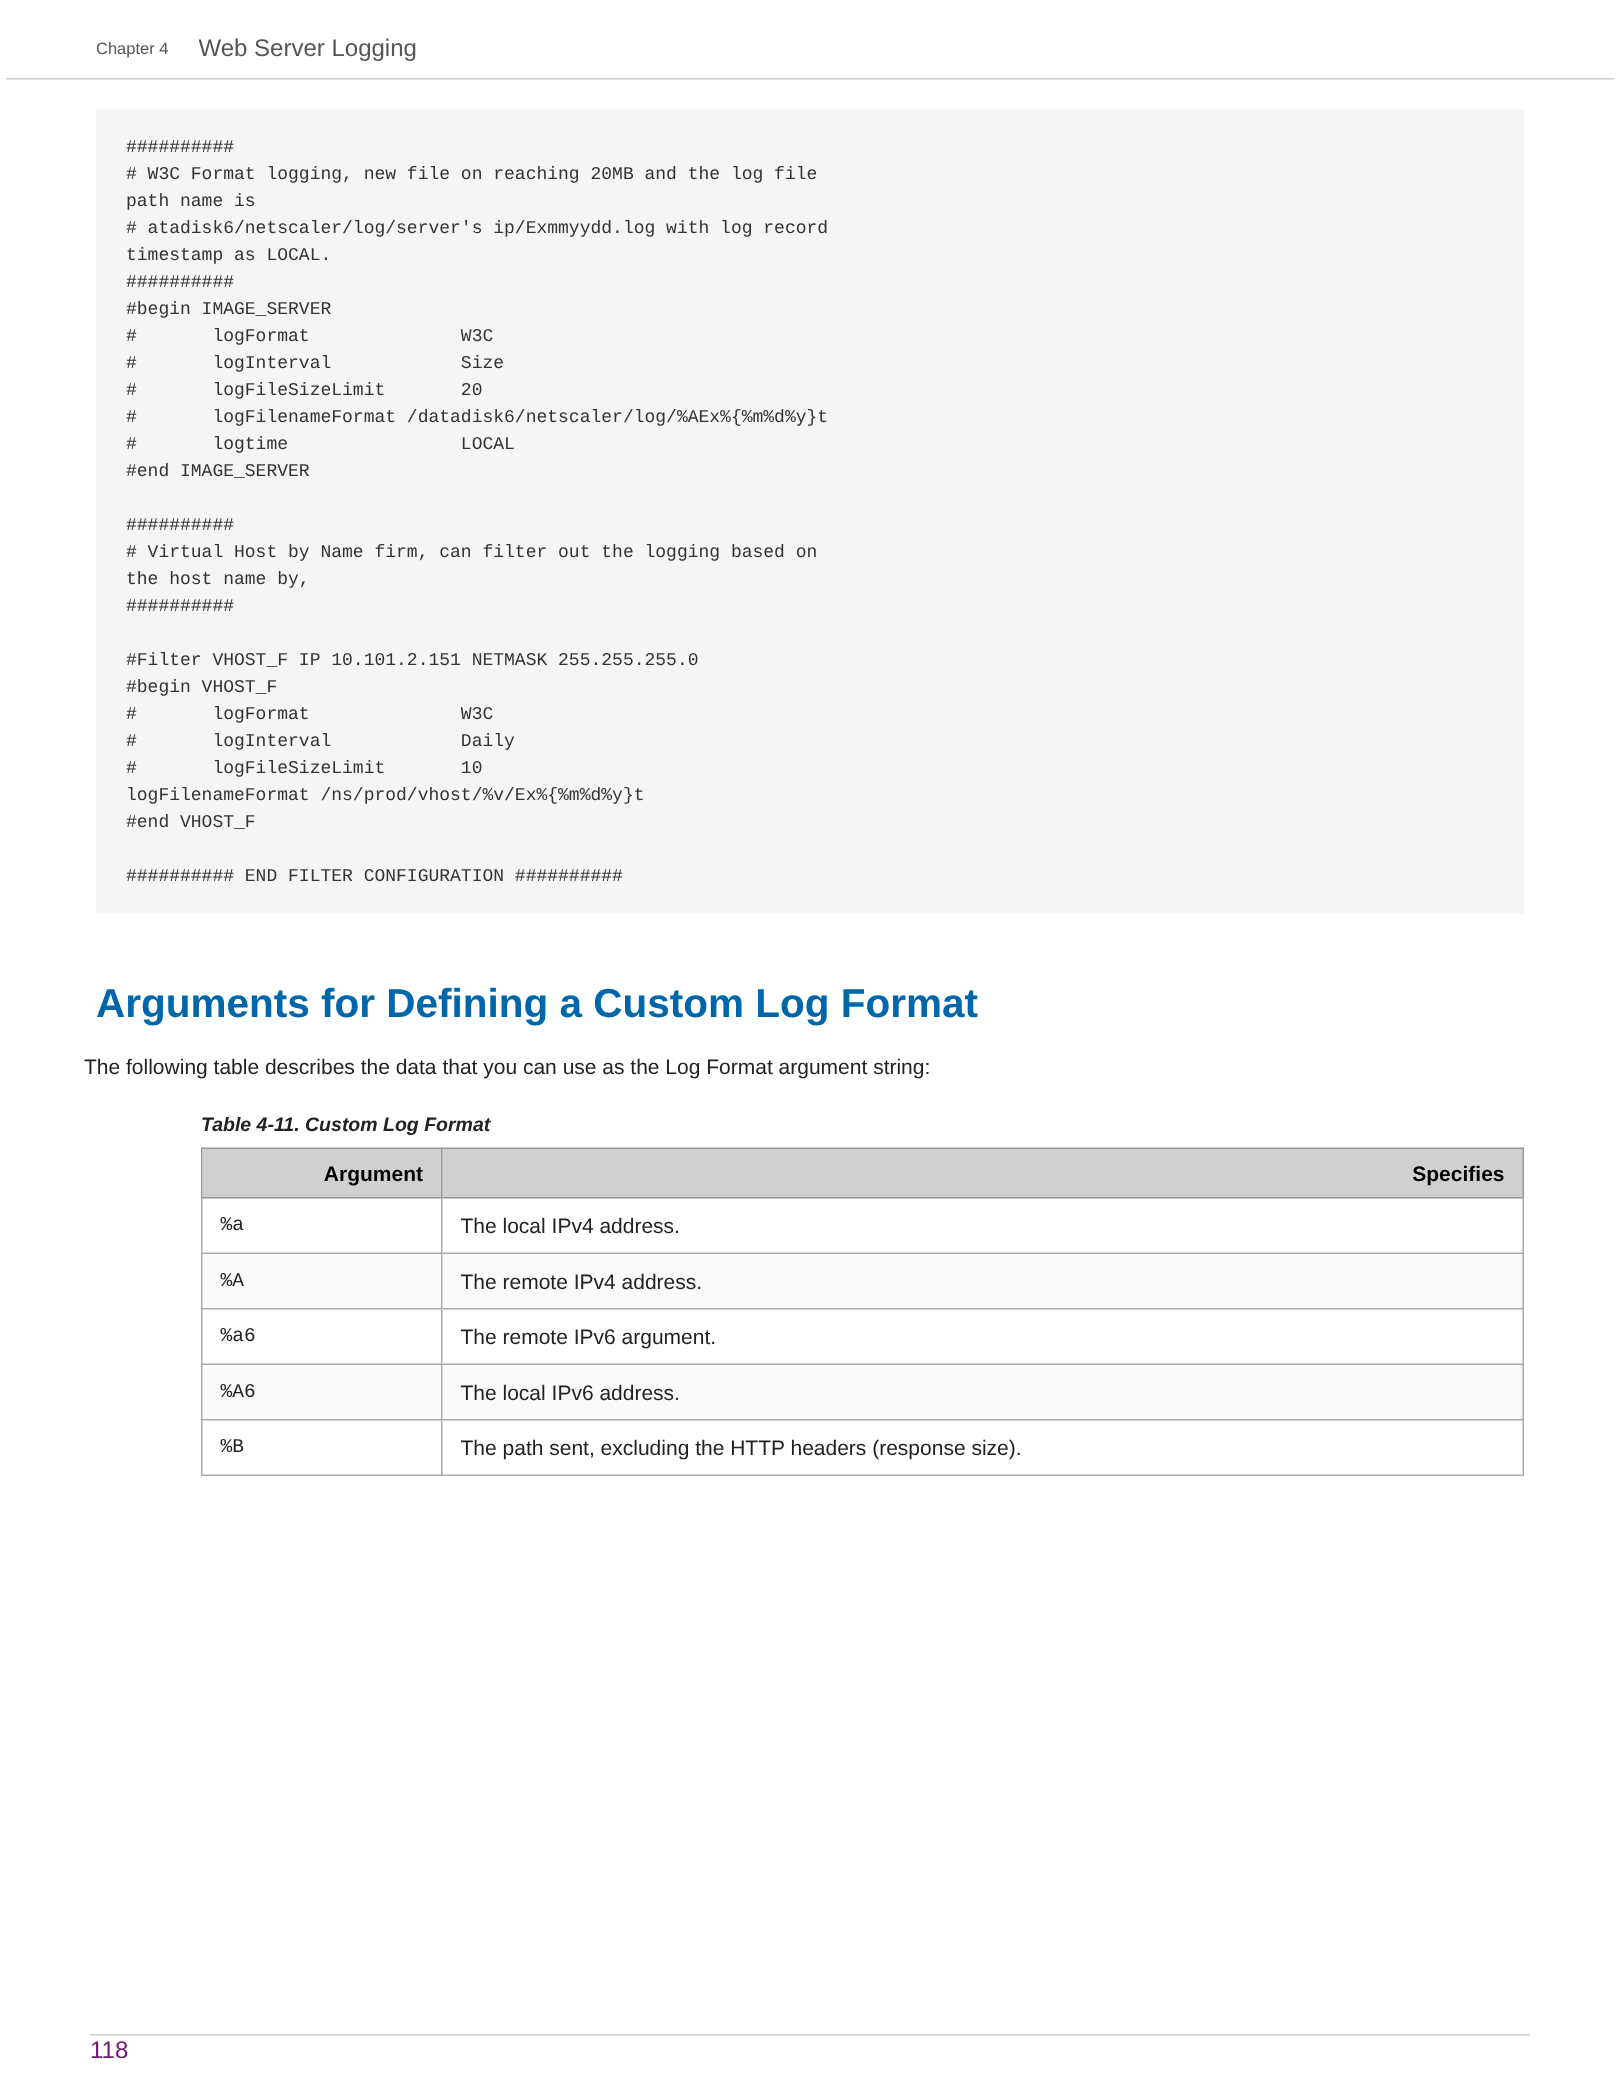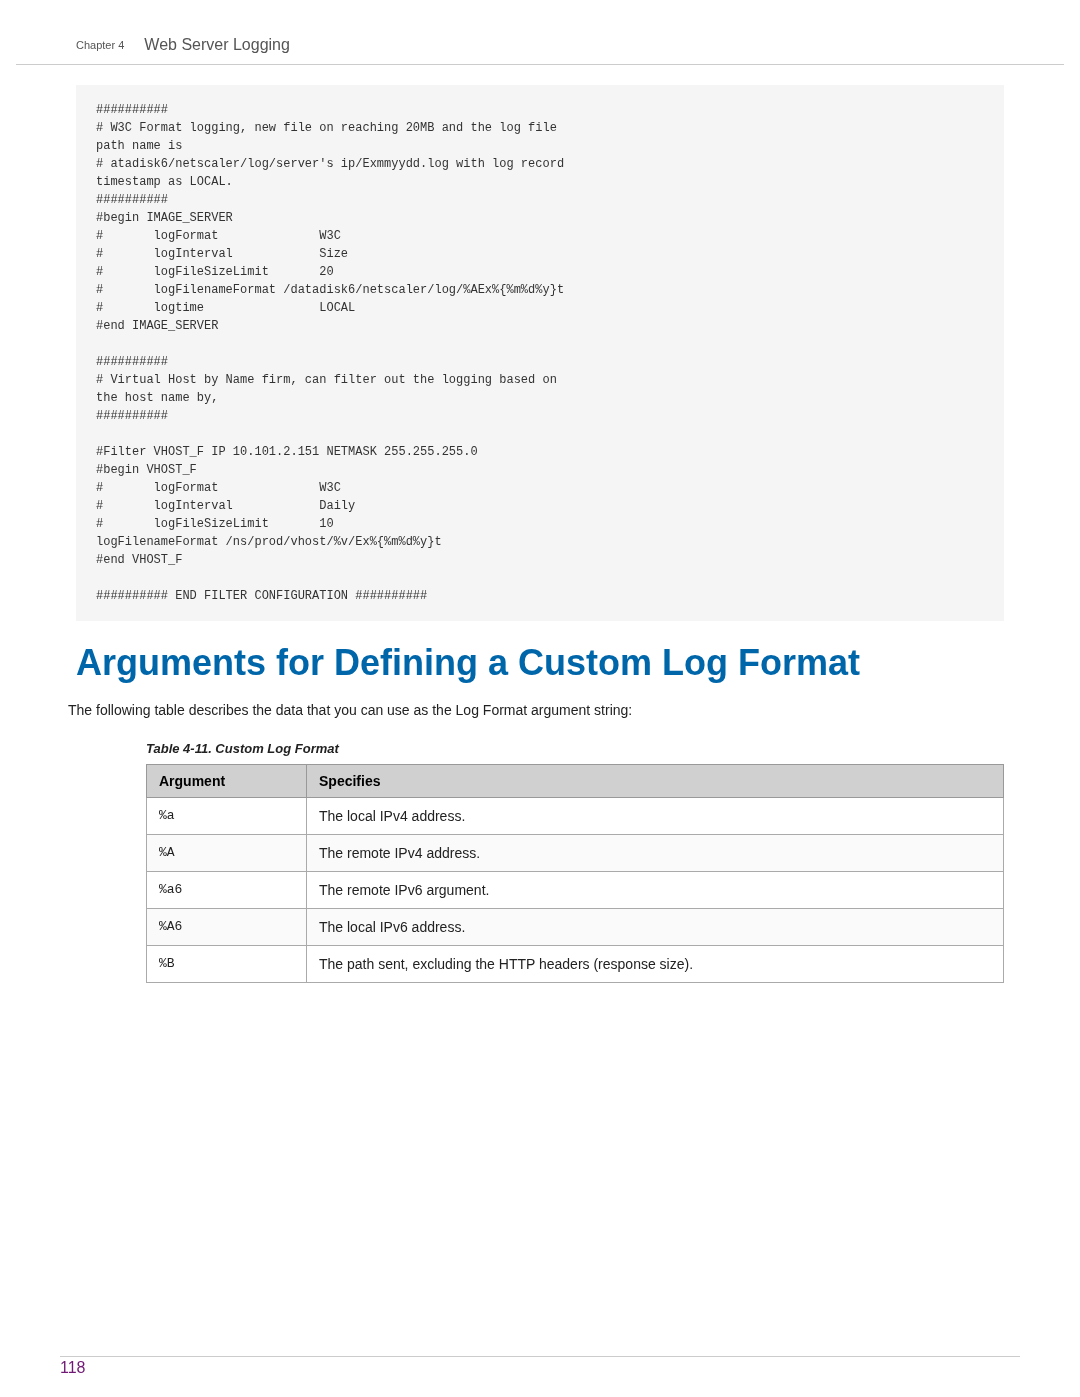--- a/index.html
+++ b/index.html
@@ -15,21 +15,21 @@
       color: #000000;
       width: 1080px;
       min-height: 1397px;
       position: relative;
     }
 
     .page-container {
       width: 1080px;
       min-height: 1397px;
       background: #ffffff;
-      padding: 16px;
+      padding: 4px;
       position: relative;
     }
 
     
     .chapter-header {
       padding: 20px 60px 10px 60px;
       border-bottom: 1px solid #cccccc;
       display: flex;
       align-items: center;
       gap: 20px;
@@ -52,22 +52,22 @@
       padding: 16px 20px;
       font-family: 'Courier New', Courier, monospace;
       font-size: 12px;
       line-height: 1.5;
       color: #333333;
       white-space: pre;
     }
 
     
     .section-heading {
-      margin: 20px 60px 16px 60px;
-      font-size: 36px;
+      margin: 44px 60px 16px 60px;
+      font-size: 27px;
       font-weight: bold;
       color: #0066aa;
       line-height: 1.2;
     }
 
     
     .body-text {
       margin: 0 60px 16px 52px;
       font-size: 14px;
       line-height: 1.5;
@@ -88,21 +88,21 @@
       margin: 0 60px 20px 130px;
       border-collapse: collapse;
       width: calc(100% - 190px);
       font-size: 14px;
     }
 
     .data-table th {
       background: #d0d0d0;
       border: 1px solid #999999;
       padding: 8px 12px;
-      text-align: left;
+      text-align: right;
       font-weight: bold;
       color: #000000;
     }
 
     .data-table td {
       border: 1px solid #aaaaaa;
       padding: 10px 12px;
       color: #222222;
       vertical-align: top;
     }

